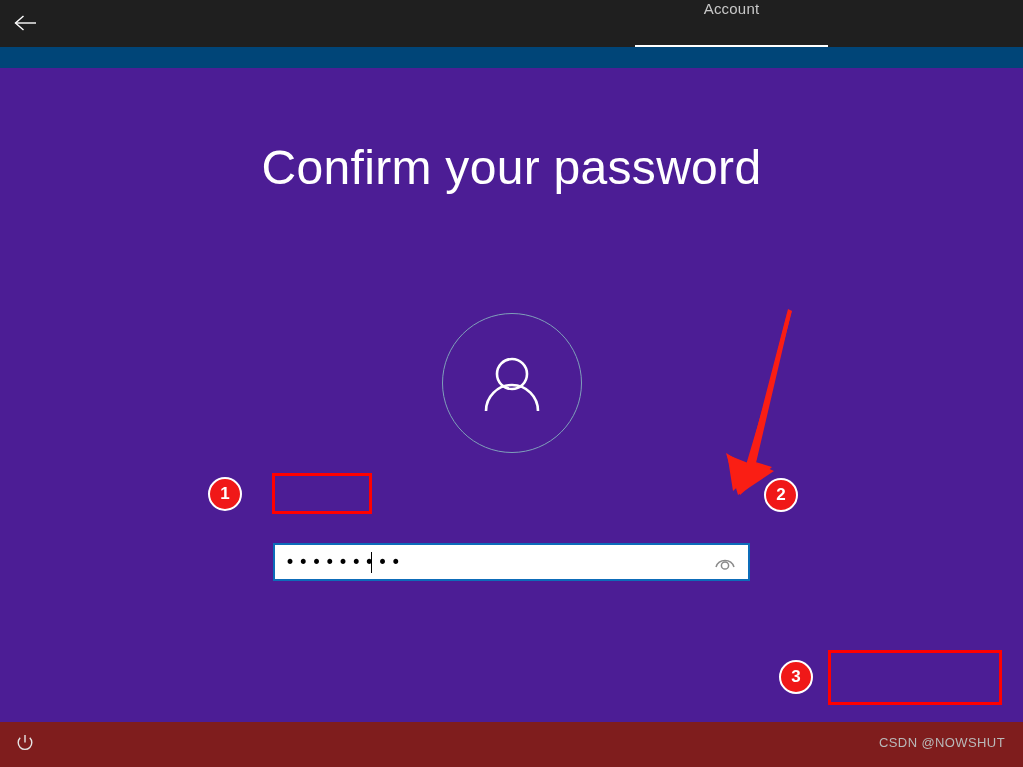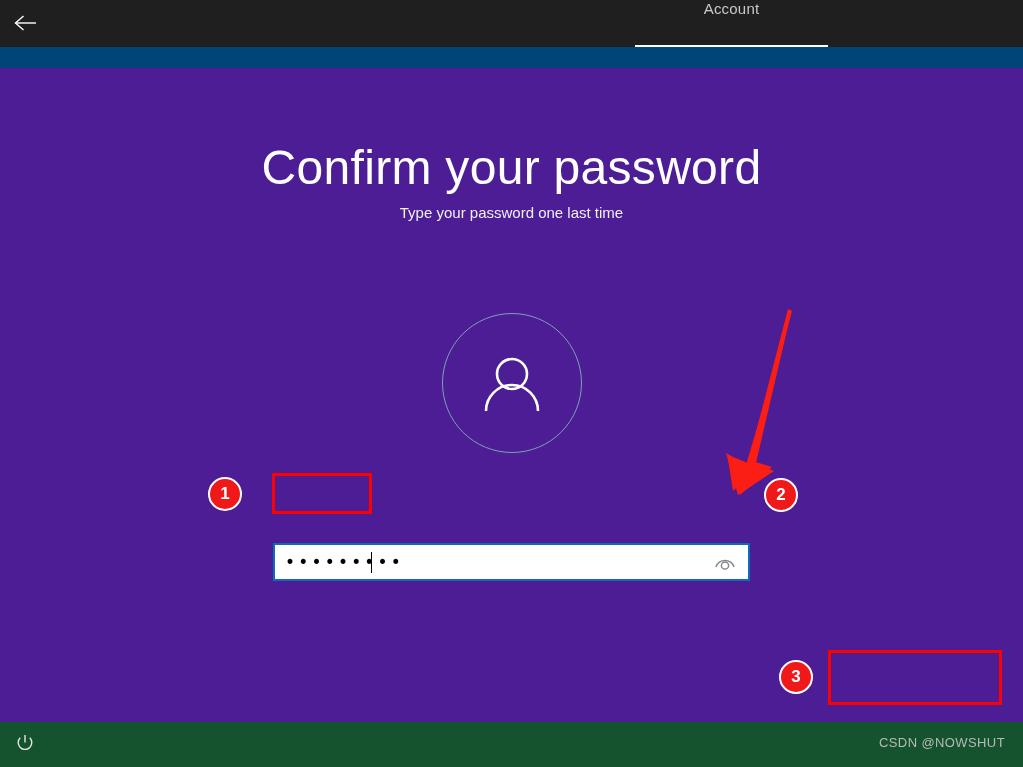--- a/index.html
+++ b/index.html
@@ -156,21 +156,21 @@
     cursor: pointer;
     border: none;
     font-family: "Liberation Sans", sans-serif;
   }
 
   
   #footer {
     position: absolute;
     left: 0; top: 722px;
     width: 1023px; height: 45px;
-    background: #14532d;
+    background: #7f1d1d;
   }
   #power-button {
     position: absolute;
     left: 12px; top: 10px;
     width: 26px; height: 26px;
     display: flex;
     align-items: center;
     justify-content: center;
     cursor: pointer;
   }
@@ -233,21 +233,20 @@
       </span>
     </div>
     <div id="tab-account">
       <span id="tab-account-label">Account</span>
     </div>
   </div>
 
   <div id="main">
 
     <div id="page-title">Confirm your password</div>
-    <div id="page-subtitle">Type your password one last time</div>
 
     <div id="avatar">
       <span>
         <svg width="72" height="72" viewBox="0 0 72 72">
           <circle cx="36" cy="27" r="15" fill="none" stroke="#ffffff" stroke-width="2.6"></circle>
           <path d="M10 64 a26 26 0 0 1 52 0" fill="none" stroke="#ffffff" stroke-width="2.6"></path>
         </svg>
       </span>
     </div>
 

